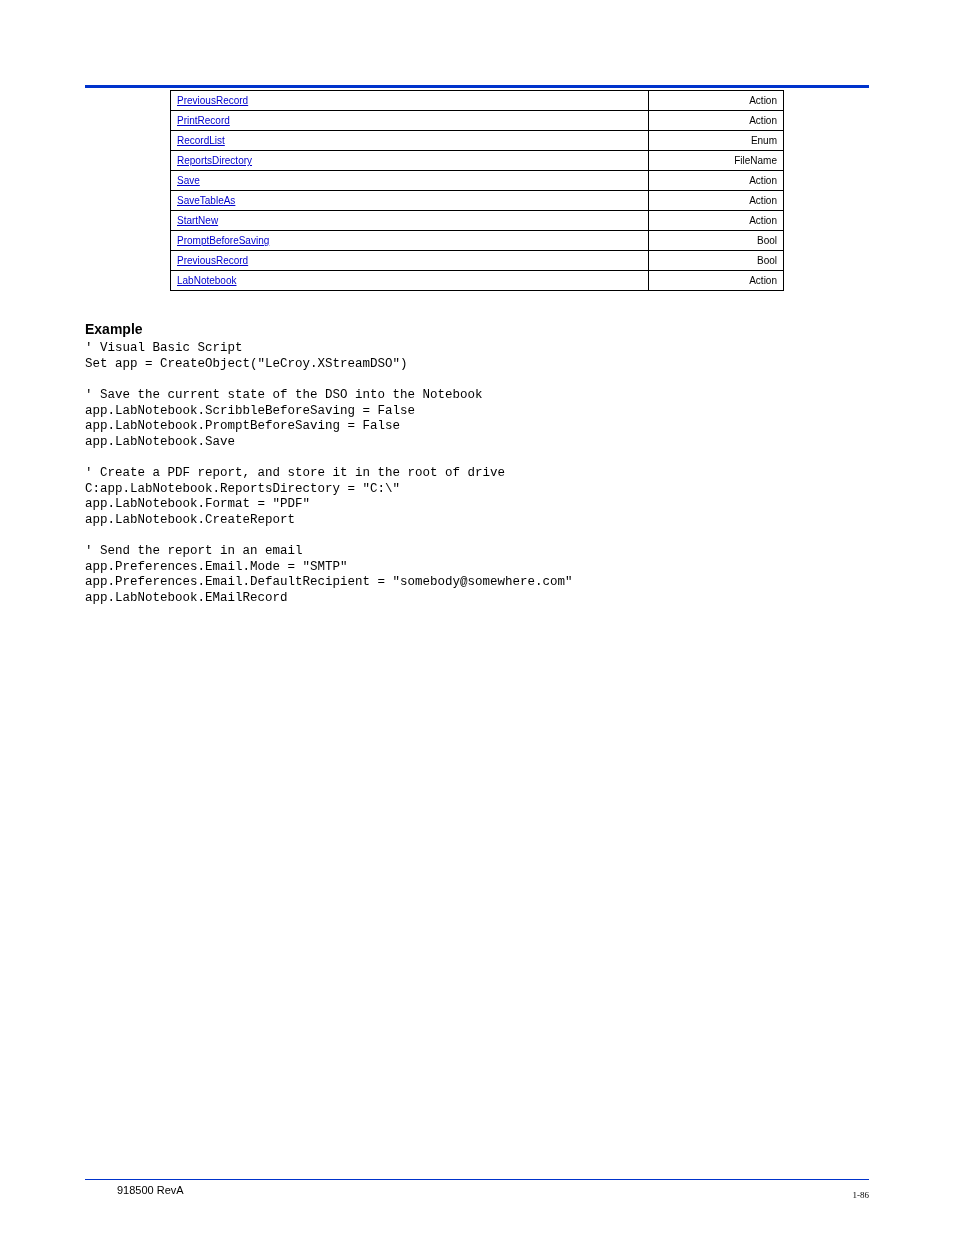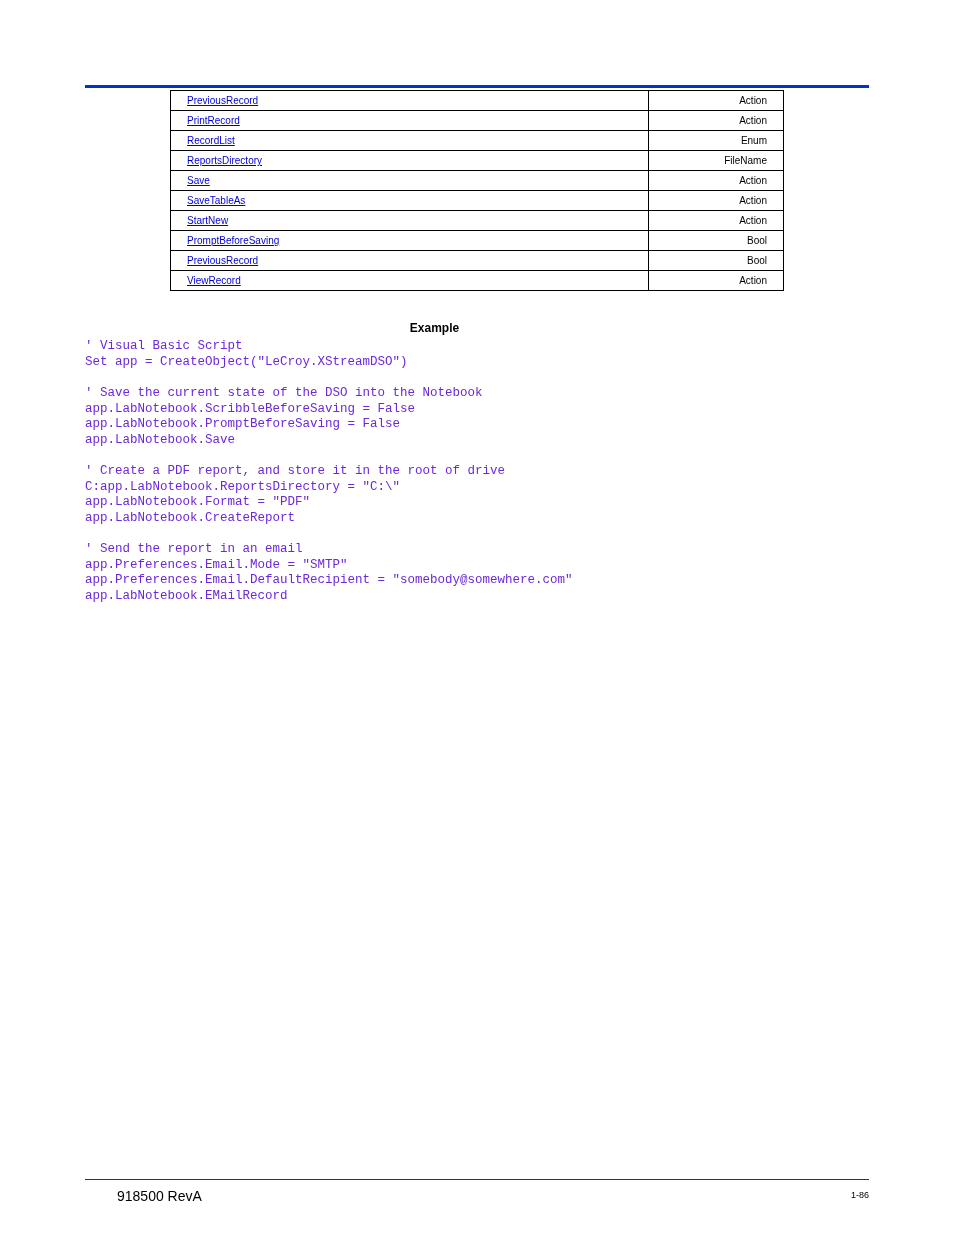--- a/index.html
+++ b/index.html
@@ -26,70 +26,69 @@
     }
     table {
       border-collapse: collapse;
       width: 100%;
       margin-bottom: 30px;
     }
     td {
       border: 1px solid #000;
       font-size: 10px;
       font-family: Arial, sans-serif;
-      padding: 4px 16px;
+      padding: 4px 6px;
       vertical-align: top;
       color: #000;
     }
     td.link {
       color: #0000cc;
       text-decoration: underline;
     }
     td.col1 { width: 78%; }
     td.col2 { width: 22%; text-align: right; }
     .example-label {
       font-family: Arial, sans-serif;
-      font-size: 12px;
+      font-size: 14px;
       font-weight: bold;
       margin-left: -85px;
       margin-bottom: 4px;
-      text-align: center;
     }
     pre.code {
       font-family: "Courier New", Courier, monospace;
       font-size: 12.5px;
       line-height: 1.25;
       white-space: pre;
       margin-left: -85px;
-      color: #6d28d9;
+      color: #000000;
     }
     .bottom-rule {
       position: absolute;
       bottom: 55px;
       left: 85px;
       right: 85px;
       height: 1px;
       background: #0033cc;
     }
     .footer-left {
       position: absolute;
-      bottom: 31px;
+      bottom: 39px;
       left: 85px;
-      font-size: 14px;
+      font-size: 11px;
       color: #000;
       font-family: Arial, sans-serif;
       padding-left: 32px;
     }
     .footer-right {
       position: absolute;
       bottom: 35px;
       right: 85px;
       font-size: 9px;
       color: #000;
-      font-family: Liberation Sans, sans-serif;
+      font-family: Liberation Serif, serif;
     }
   </style>
 </head>
 <body>
 
 <div class="top-rule"></div>
 
 <div class="content">
   <table>
     <tbody id="tbody">
@@ -123,21 +122,21 @@
         </tr>
         <tr>
           <td class="col1 link">PromptBeforeSaving</td>
           <td class="col2">Bool</td>
         </tr>
         <tr>
           <td class="col1 link">PreviousRecord</td>
           <td class="col2">Bool</td>
         </tr>
         <tr>
-          <td class="col1 link">ViewRecord</td>
+          <td class="col1 link">LabNotebook</td>
           <td class="col2">Action</td>
         </tr>
       </tbody>
   </table>
 
   <div class="example-label">Example</div>
   <pre class="code">' Visual Basic Script
 Set app = CreateObject("LeCroy.XStreamDSO")
 
 ' Save the current state of the DSO into the Notebook

